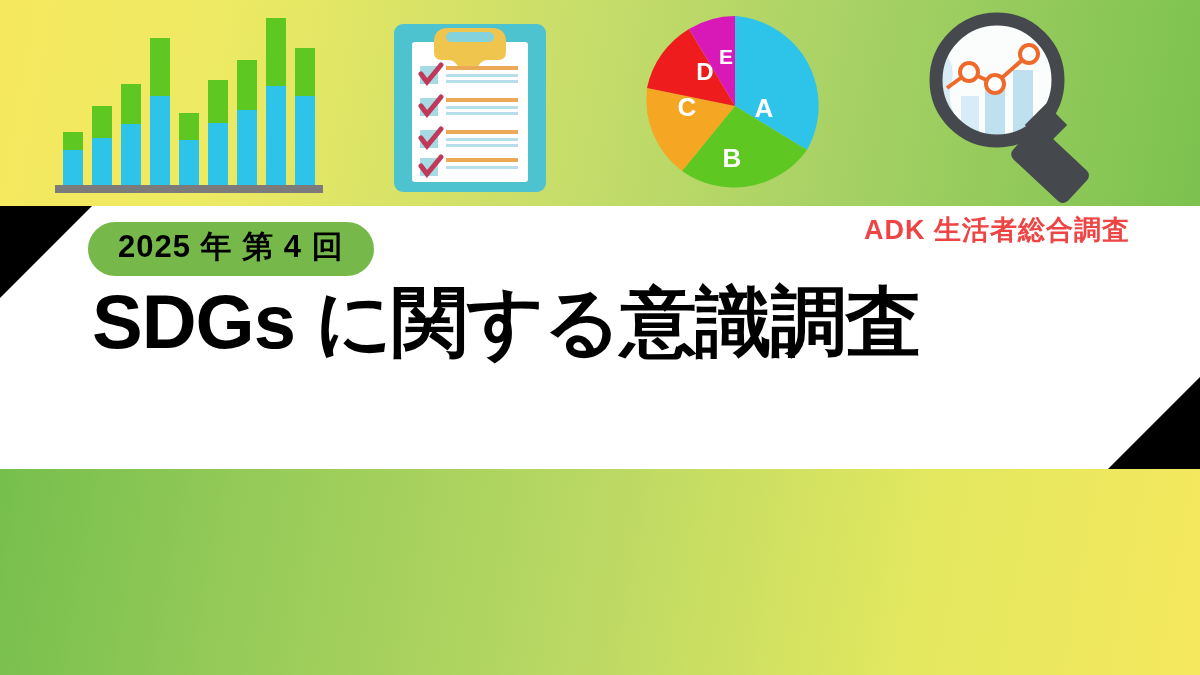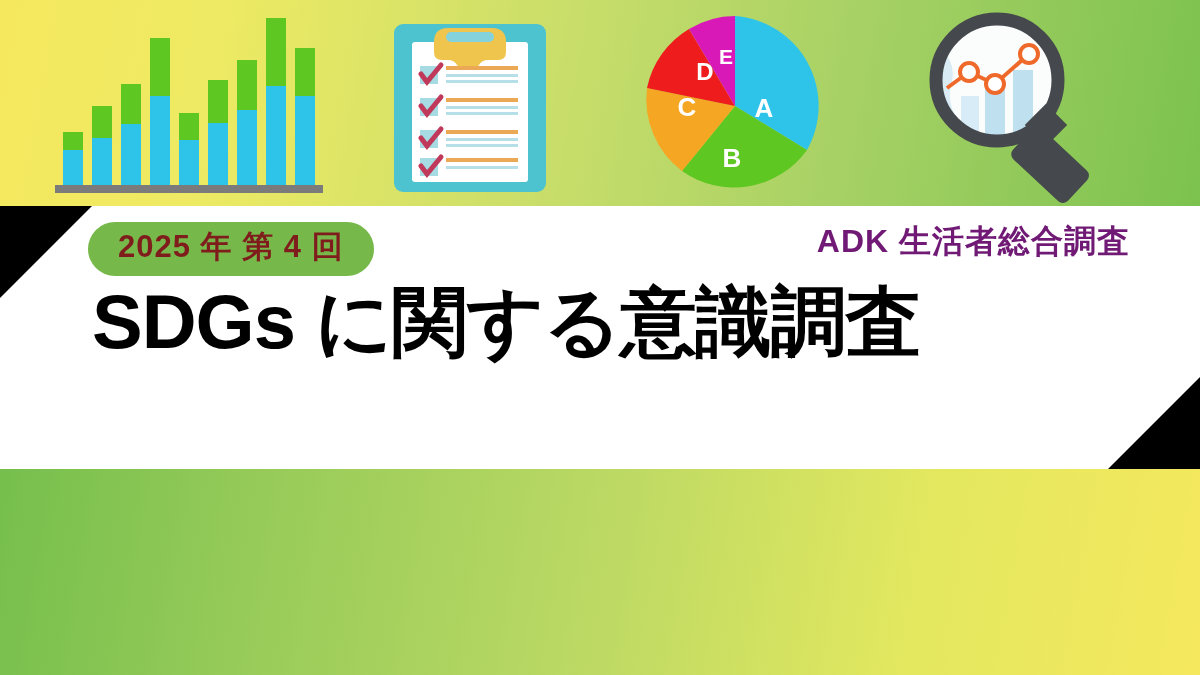--- a/index.html
+++ b/index.html
@@ -33,30 +33,30 @@
     border-left:92px solid #000; border-bottom:92px solid transparent;
   }
   .corner-br{
     position:absolute; right:0; bottom:0; width:0; height:0;
     border-right:92px solid #000; border-top:92px solid transparent;
   }
 
   
   .badge{
     position:absolute; left:88px; top:222px;
-    background:#76b94a; color:#7f1d1d;
+    background:#76b94a; color:#000000;
     border-radius:40px;
     padding:6px 30px 9px 30px;
     font-size:31px; font-weight:700; letter-spacing:1px;
     line-height:1.25;
     white-space:nowrap;
   }
   .eyebrow{
-    position:absolute; right:70px; top:220px;
-    font-size:32px; font-weight:700; color:#701a75;
+    position:absolute; right:70px; top:212px;
+    font-size:27px; font-weight:700; color:#ef4444;
     letter-spacing:1px; white-space:nowrap;
   }
   .maintitle{
     position:absolute; left:44px; top:278px; width:1120px;
     font-size:76px; font-weight:700; color:#000000;
     letter-spacing:-1px; white-space:nowrap; line-height:1.15;margin-left:48px;
   }
   .subtitle{
     position:absolute; left:36px; top:396px; width:1140px;
     font-size:34px; font-weight:700; color:#1faa4b;

